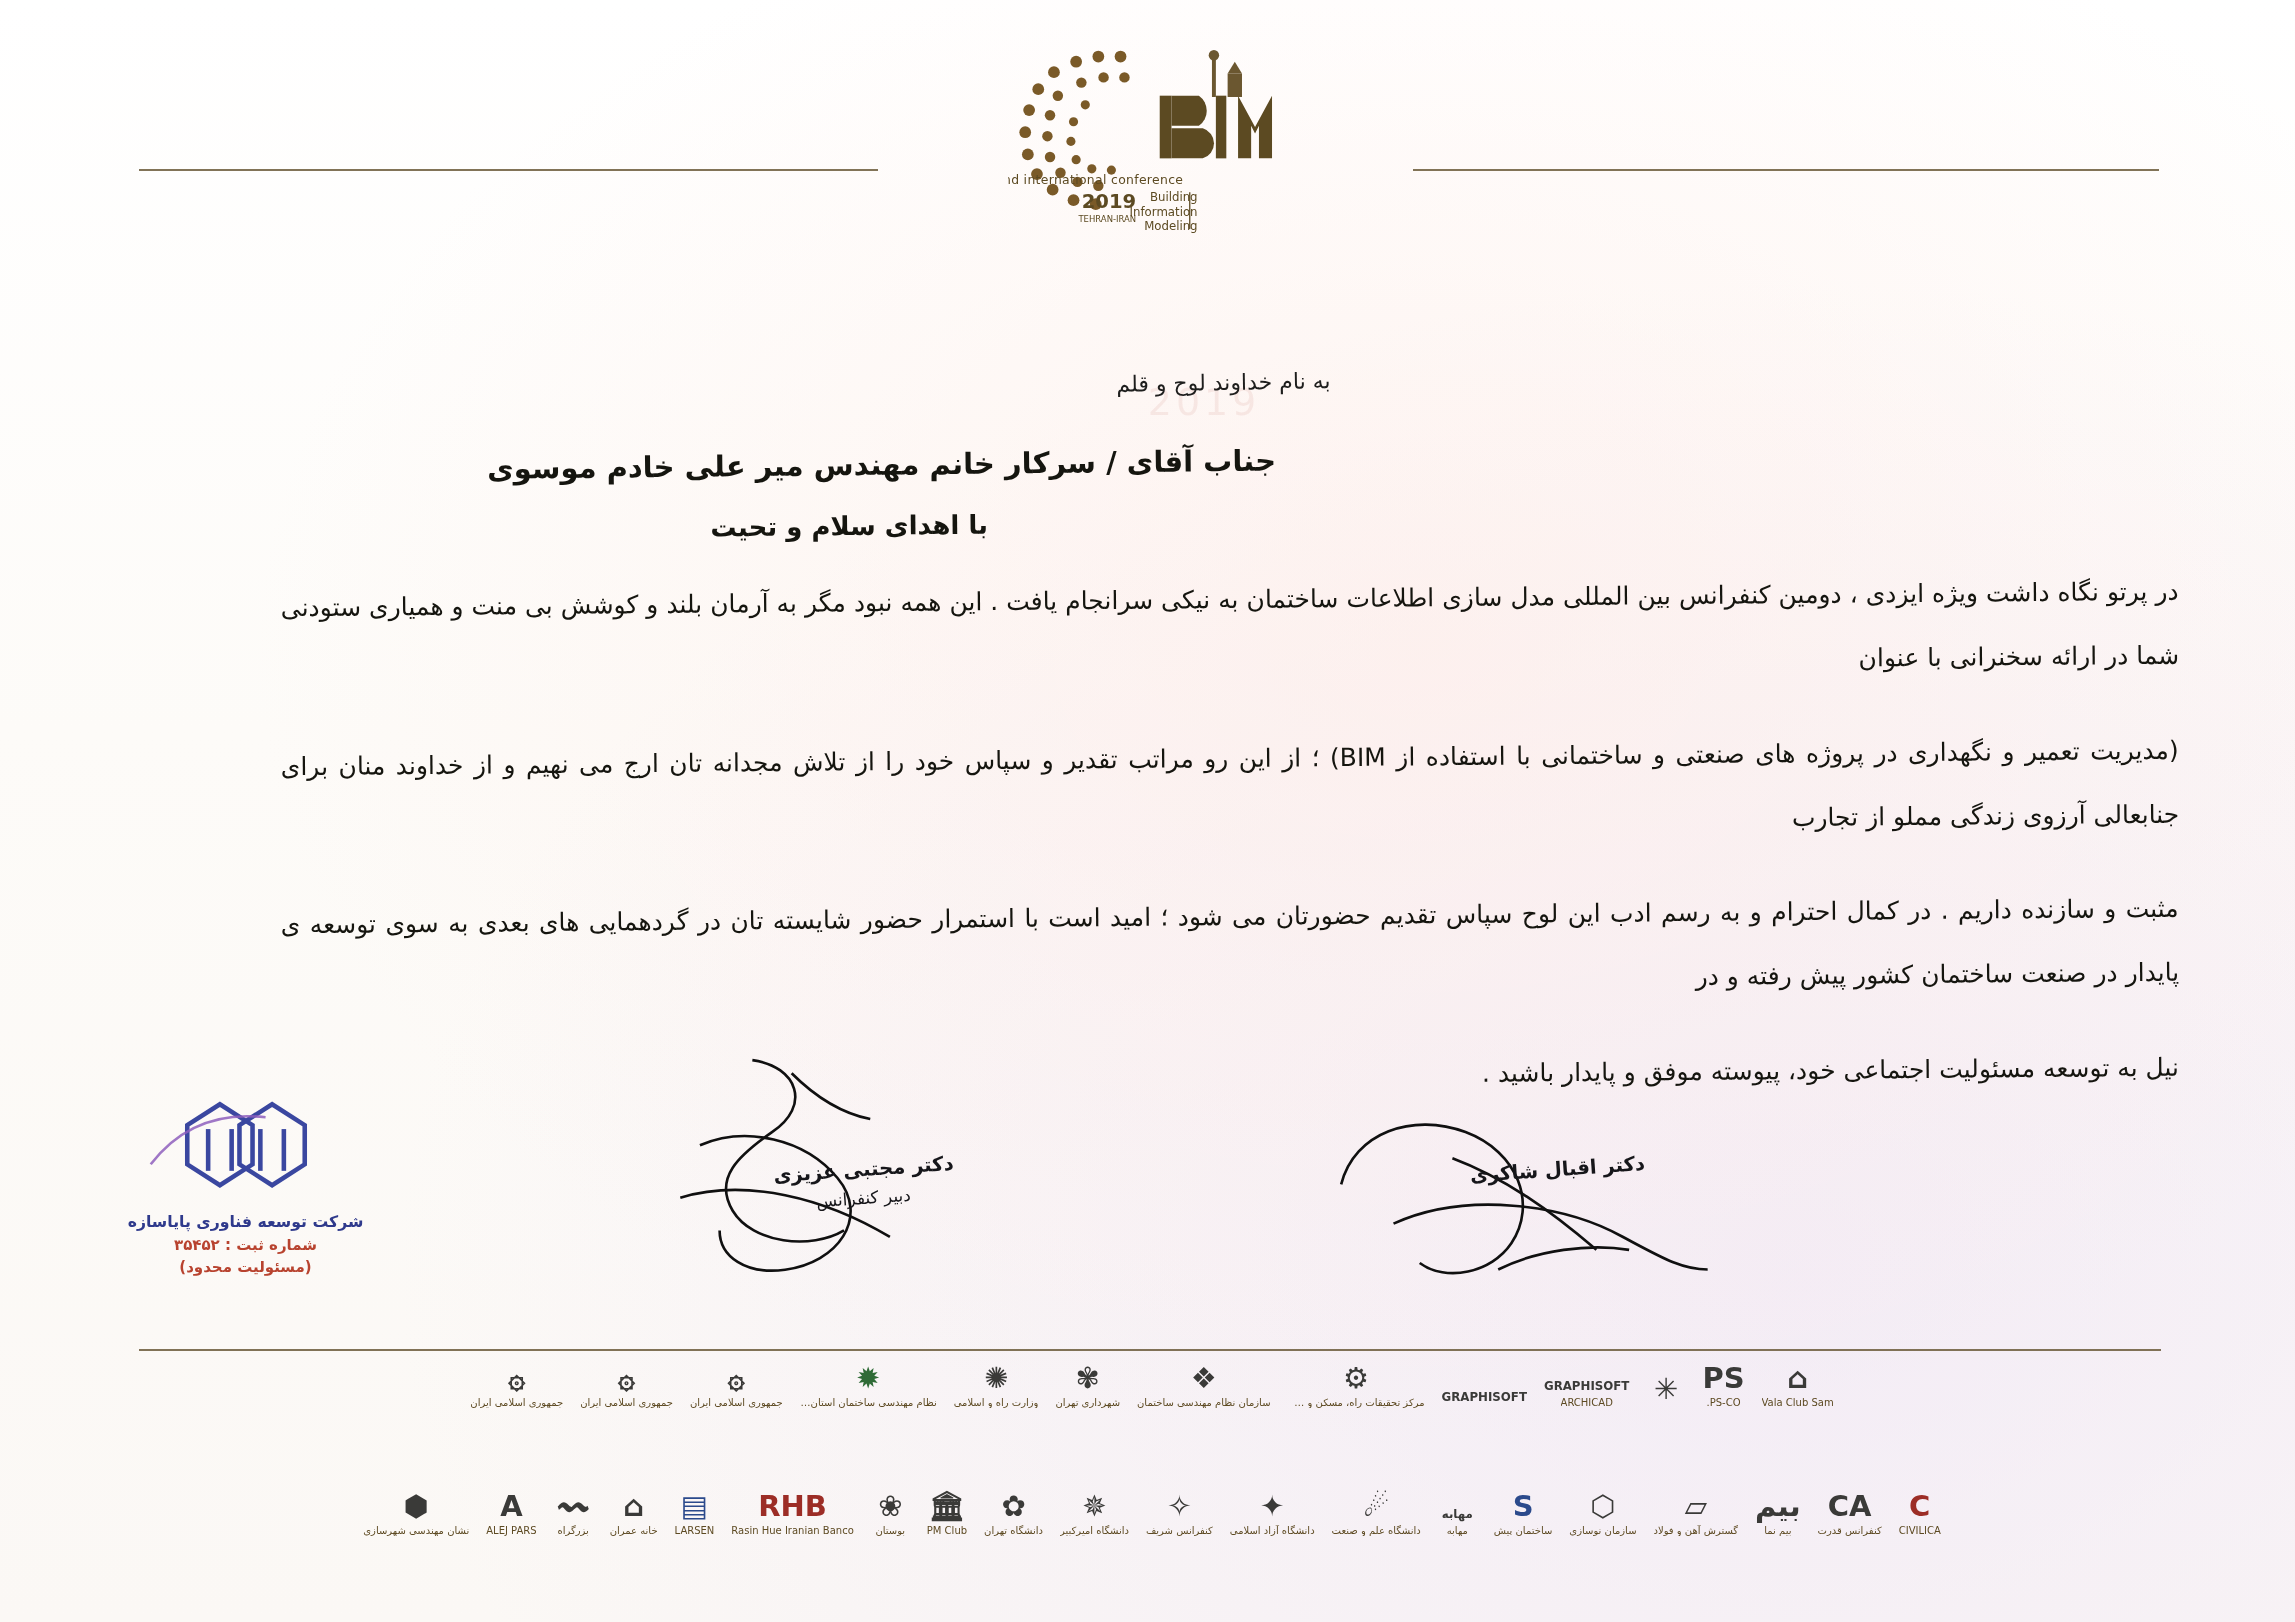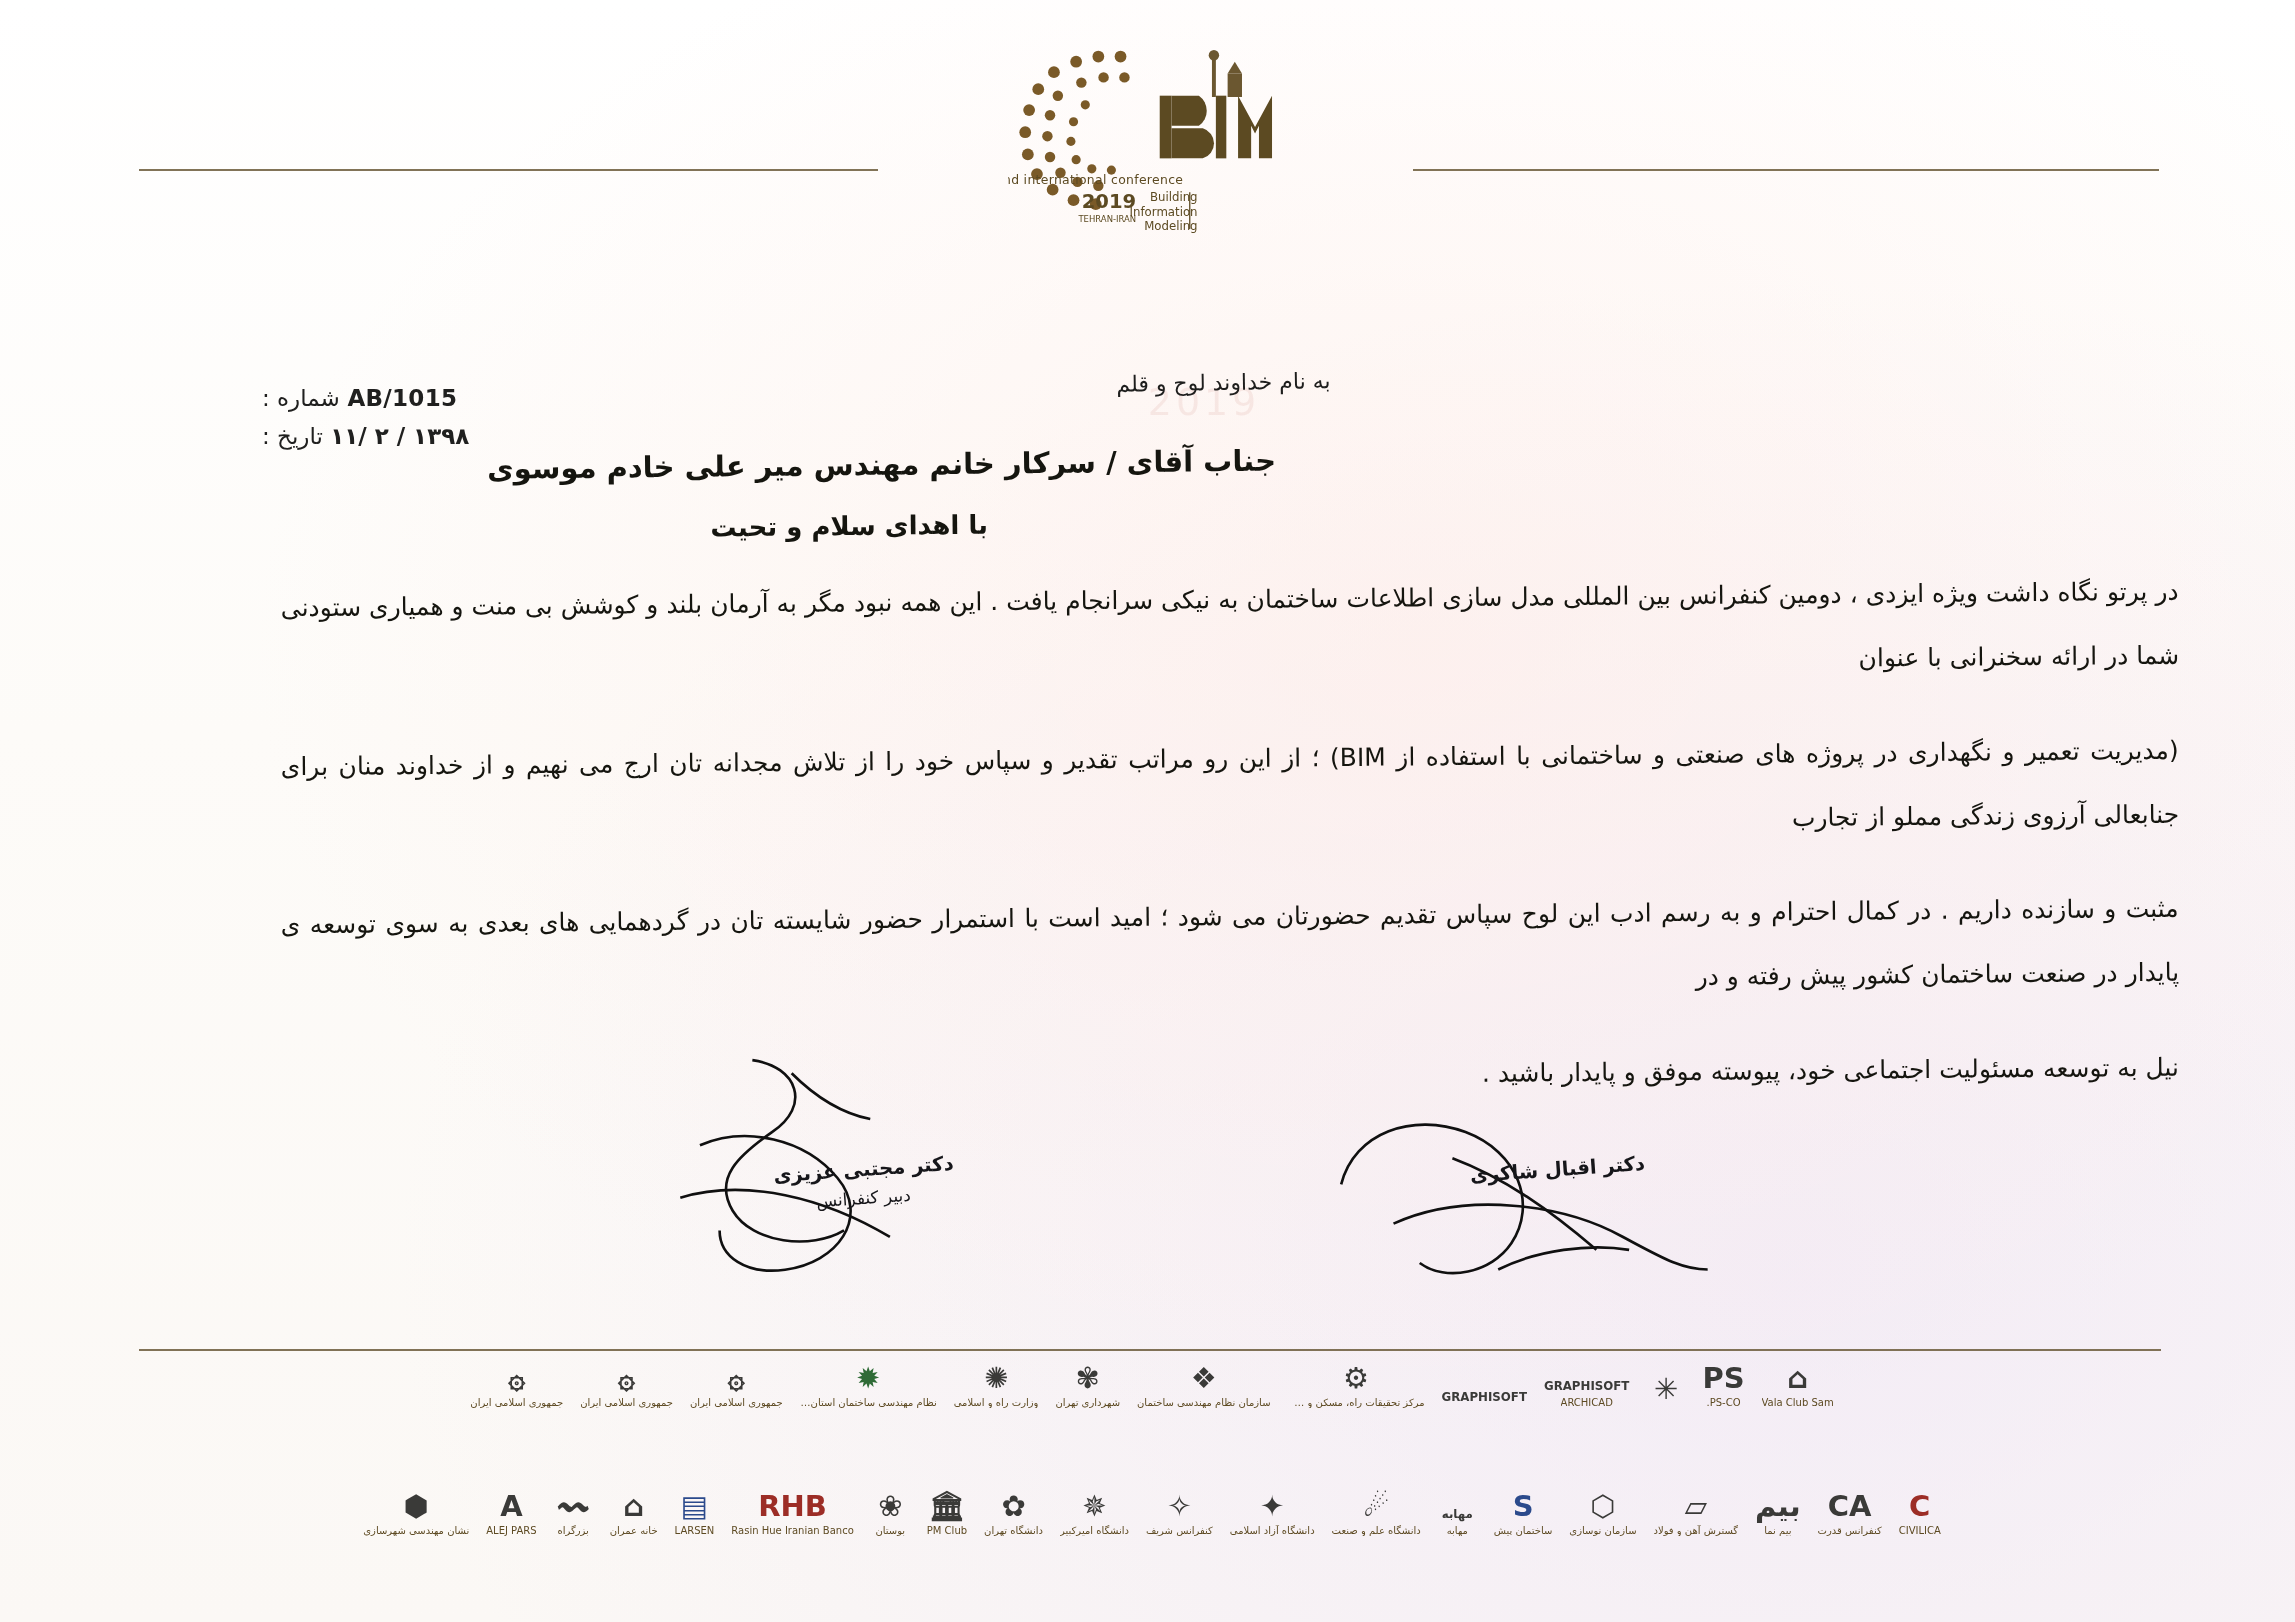--- a/index.html
+++ b/index.html
@@ -314,30 +314,20 @@
       <text x="196" y="290" font-family="DejaVu Sans, sans-serif" font-size="13" fill="#5c4a22">TEHRAN-IRAN</text>
       <line x1="278" y1="244" x2="278" y2="300" stroke="#5c4a22" stroke-width="2"></line>
       <text x="290" y="258" font-family="DejaVu Sans, sans-serif" font-size="18" fill="#5c4a22">Building</text>
       <text x="290" y="280" font-family="DejaVu Sans, sans-serif" font-size="18" fill="#5c4a22">Information</text>
       <text x="290" y="302" font-family="DejaVu Sans, sans-serif" font-size="18" fill="#5c4a22">Modeling</text>
     </svg>
   </div>
 
   <div class="bismillah">به نام خداوند لوح و قلم</div>
 
-  <div class="meta">
-    <div>
-      <span class="num">AB/1015</span>
-      <span>شماره :</span>
-    </div>
-    <div>
-      <span class="num">۱۳۹۸ / ۲ /۱۱</span>
-      <span>تاریخ :</span>
-    </div>
-  </div>
 
   <div class="letter">
     <p class="salutation">جناب آقای / سرکار خانم   مهندس میر علی خادم موسوی</p>
     <p class="greeting">با اهدای سلام و تحیت</p>
     <p class="para">در پرتو نگاه داشت ویژه ایزدی ، دومین کنفرانس بین المللی مدل سازی اطلاعات ساختمان به نیکی سرانجام یافت . این همه نبود مگر به آرمان بلند و کوشش بی منت و همیاری ستودنی شما در ارائه سخنرانی با عنوان</p>
     <p class="para">(مدیریت تعمیر و نگهداری در پروژه های صنعتی و ساختمانی با استفاده از BIM) ؛ از این رو مراتب تقدیر و سپاس خود را از تلاش مجدانه تان ارج می نهیم و از خداوند منان برای جنابعالی آرزوی زندگی مملو از تجارب</p>
     <p class="para">مثبت و سازنده داریم . در کمال احترام و به رسم ادب این لوح سپاس تقدیم حضورتان می شود ؛ امید است با استمرار حضور شایسته تان در گردهمایی های بعدی به سوی توسعه ی پایدار در صنعت ساختمان کشور پیش رفته و در</p>
     <p class="para">نیل به توسعه مسئولیت اجتماعی خود، پیوسته موفق و پایدار باشید .</p>
   </div>
 
@@ -362,20 +352,40 @@
   <div class="sig" id="sig-left">
     <div class="name">دکتر مجتبی عزیزی</div>
     <div class="role">دبیر کنفرانس</div>
   </div>
 
   <div class="sig" id="sig-right">
     <div class="name">دکتر اقبال شاکری</div>
     <div class="role"></div>
   </div>
 
+  <div class="stamp">
+    <svg width="196" height="124" viewBox="0 0 300 190">
+      <g fill="none" stroke="#3a47a0" stroke-width="7">
+        <polygon points="60,60 110,28 160,60 160,120 110,152 60,120"></polygon>
+        <polygon points="140,60 190,28 240,60 240,120 190,152 140,120"></polygon>
+        <path d="M92 66 v64"></path>
+        <path d="M128 66 v64"></path>
+        <path d="M172 66 v64"></path>
+        <path d="M208 66 v64"></path>
+      </g>
+      <g fill="none" stroke="#8e5fbd" stroke-width="4" opacity=".85">
+        <path d="M4 120 C 50 60, 110 40, 180 48"></path>
+      </g>
+    </svg>
+    <div class="stamp-name">شرکت توسعه فناوری پایاسازه</div>
+    <div class="stamp-lines">
+      <div>شماره ثبت : ۳۵۴۵۲</div>
+      <div>(مسئولیت محدود)</div>
+    </div>
+  </div>
 
   <div class="footer-rule"></div>
 
   <div class="sponsors row1" id="row1">
       <div class="sp dark">
         <div class="mark">⌂</div>
         <div class="cap">Vala Club Sam</div>
       </div>
       <div class="sp dark">
         <div class="mark">PS</div>

